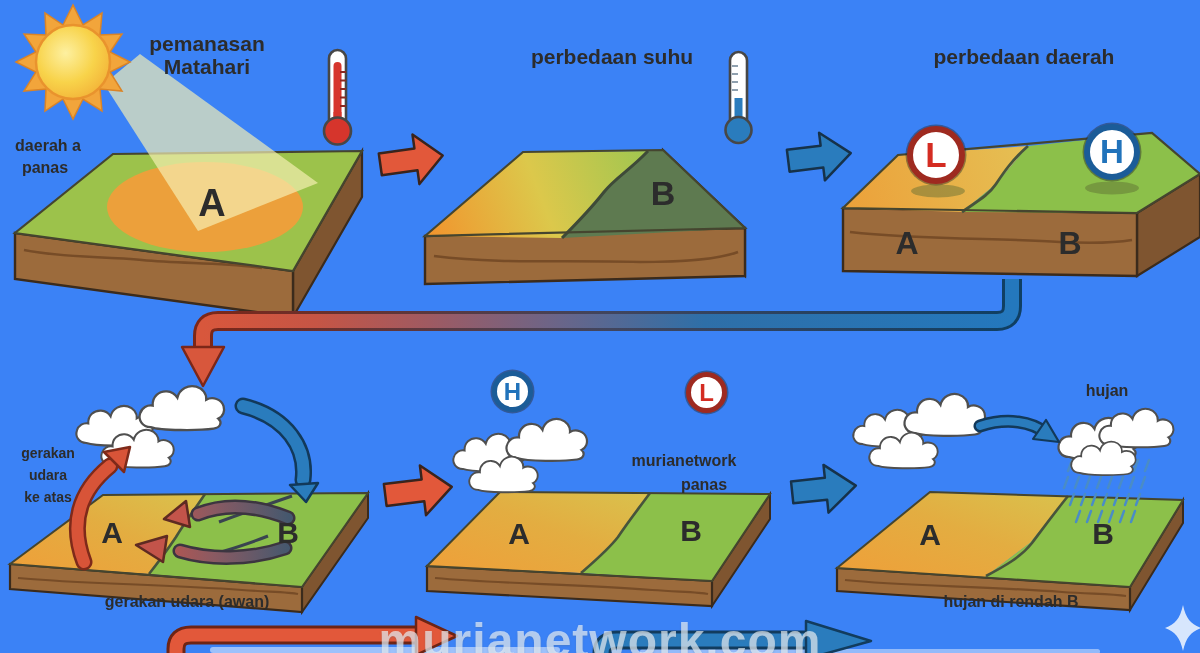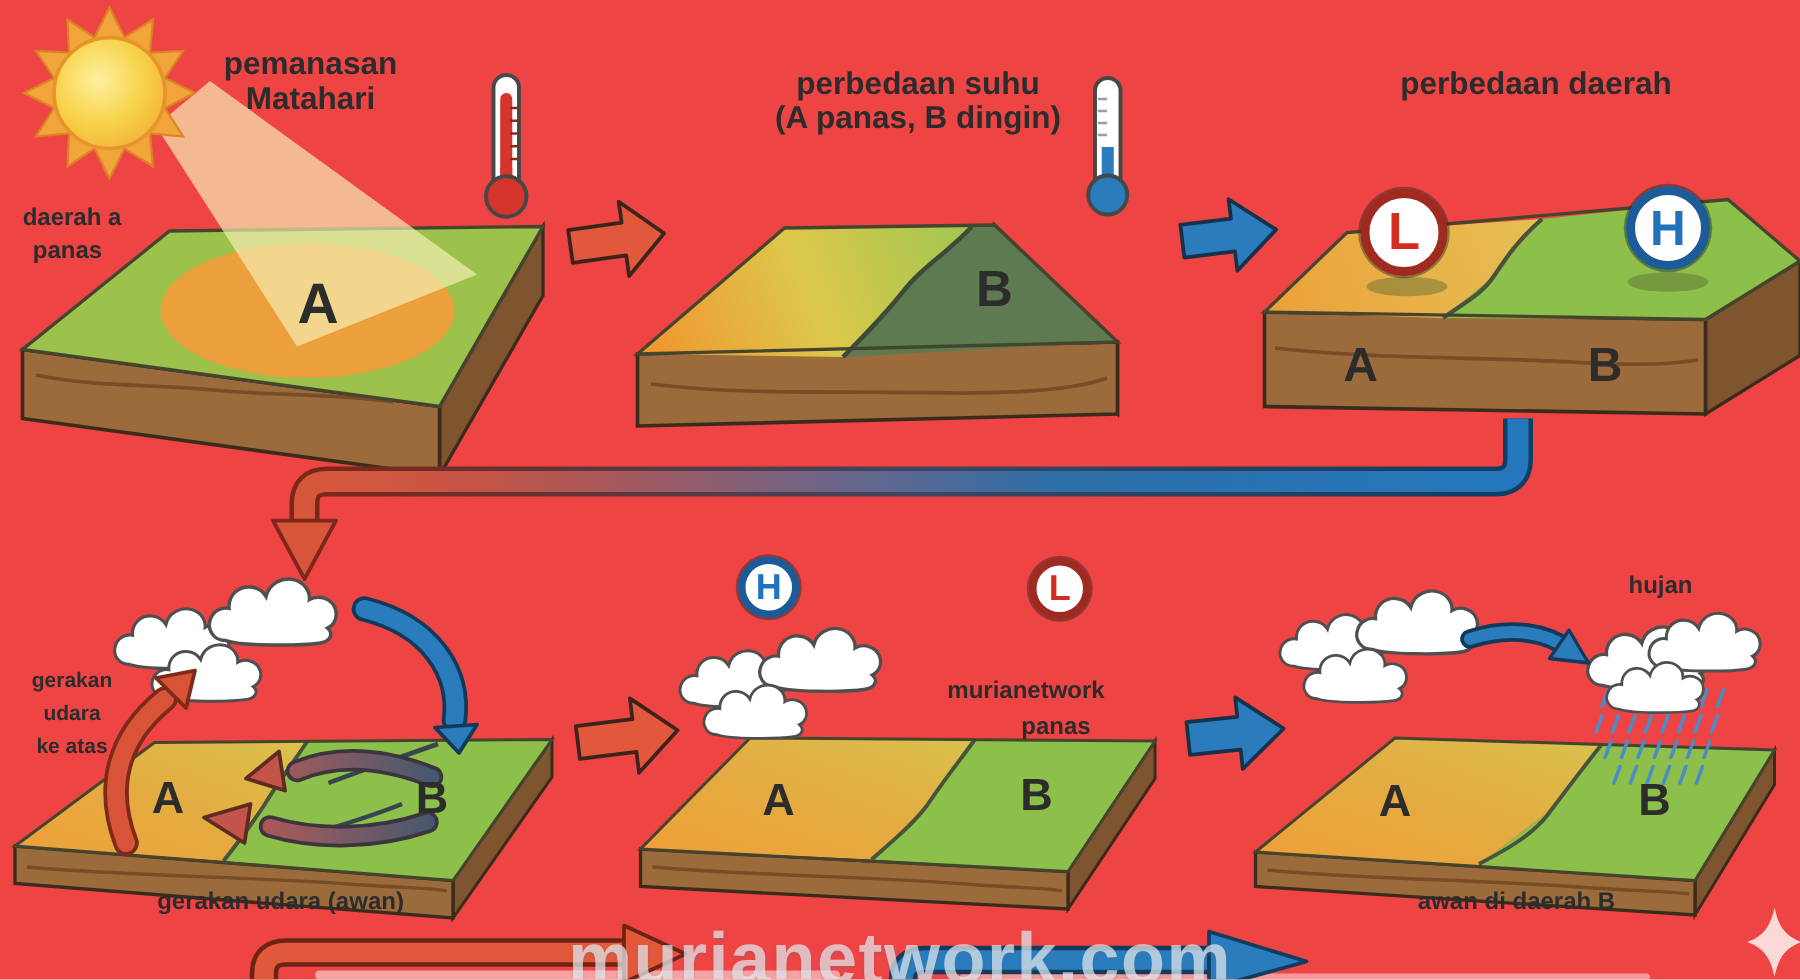--- a/index.html
+++ b/index.html
@@ -1,16 +1,16 @@
 <!DOCTYPE html>
 <html><head>
 <meta charset="utf-8">
 <style>
   html,body{margin:0;padding:0;background:#fff;}
-  .stage{position:relative;width:1200px;height:653px;background:#ef4444;overflow:hidden;
+  .stage{position:relative;width:1200px;height:653px;background:#3b82f6;overflow:hidden;
          font-family:"Liberation Sans",sans-serif;}
   .stage svg{position:absolute;left:0;top:0;}
   .lbl{position:absolute;transform:translate(-50%,-50%);font-weight:700;color:#2c2c2c;
        white-space:nowrap;line-height:1;text-align:center;}
   .fs19{font-size:14px}.fs20{font-size:16px}.fs21{font-size:21px}
   .fs30{font-size:30px}.fs32{font-size:32px}.fs34{font-size:34px}.fs38{font-size:38px}
   .badge{position:absolute;box-sizing:border-box;border-radius:50%;background:#fff;
          display:flex;align-items:center;justify-content:center;font-weight:700;
          box-shadow:0 0 0 1.5px rgba(40,40,40,.45);}
   .badge-l{color:#d42c22;border:6px solid #9e2a20;}
@@ -231,21 +231,20 @@
   <path d="M1183,605 C1186,619 1191,624 1201,628 C1191,632 1186,637 1183,651 C1180,637 1175,632 1165,628 C1175,624 1180,619 1183,605 Z" fill="#ffffff" opacity="0.8"></path>
 </svg>
 
 <div class="lbl fs21" style="left:207px;top:43px">pemanasan</div>
 <div class="lbl fs21" style="left:207px;top:66px">Matahari</div>
 <div class="lbl fs20" style="left:48px;top:146px">daerah a</div>
 <div class="lbl fs20" style="left:45px;top:168px">panas</div>
 <div class="lbl fs38" style="left:212px;top:203px">A</div>
 
 <div class="lbl fs21" style="left:612px;top:56px">perbedaan suhu</div>
-<div class="lbl fs21" style="left:612px;top:79px">(A panas, B dingin)</div>
 <div class="lbl fs34" style="left:663px;top:193px">B</div>
 
 <div class="lbl fs21" style="left:1024px;top:56px">perbedaan daerah</div>
 <div class="badge badge-l" style="left:907px;top:126px;width:58px;height:58px;font-size:35px">
       <span>L</span>
     </div>
 <div class="badge badge-h" style="left:1084px;top:124px;width:56px;height:56px;font-size:33px">
       <span>H</span>
     </div>
 <div class="lbl fs32" style="left:907px;top:243px">A</div>
@@ -265,17 +264,17 @@
       <span>L</span>
     </div>
 <div class="lbl fs20" style="left:684px;top:461px">murianetwork</div>
 <div class="lbl fs20" style="left:704px;top:485px">panas</div>
 <div class="lbl fs30" style="left:519px;top:534px">A</div>
 <div class="lbl fs30" style="left:691px;top:531px">B</div>
 
 <div class="lbl fs20" style="left:1107px;top:391px">hujan</div>
 <div class="lbl fs30" style="left:930px;top:535px">A</div>
 <div class="lbl fs30" style="left:1103px;top:534px">B</div>
-<div class="lbl fs20" style="left:1011px;top:602px">awan di daerah B</div>
+<div class="lbl fs20" style="left:1011px;top:602px">hujan di rendah B</div>
 
 <div class="wm">murianetwork.com</div>
 
 </div>
 
 </body></html>

